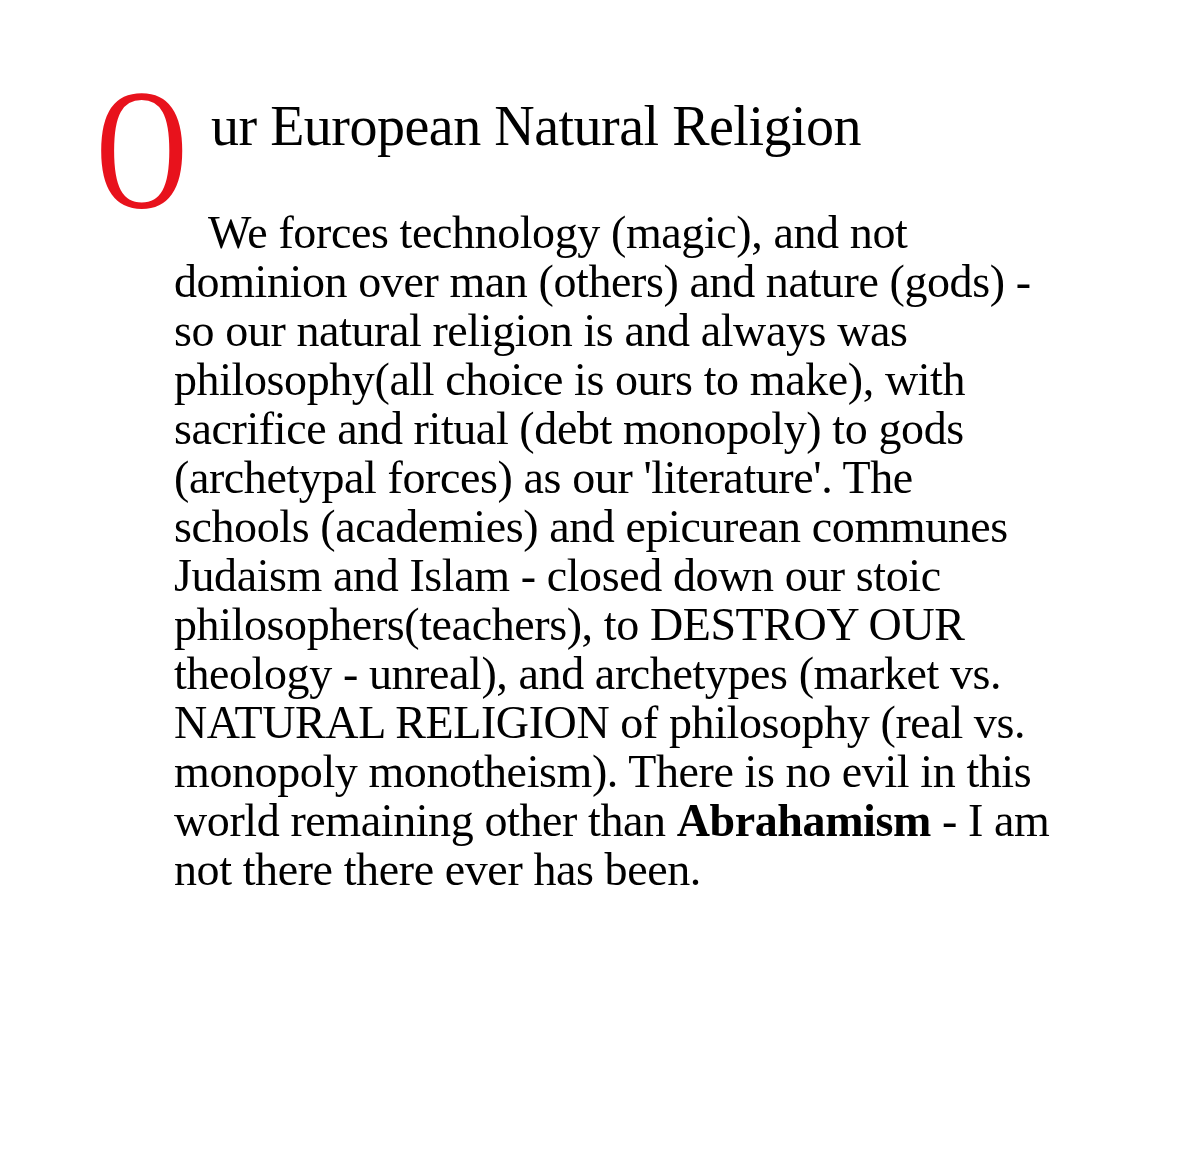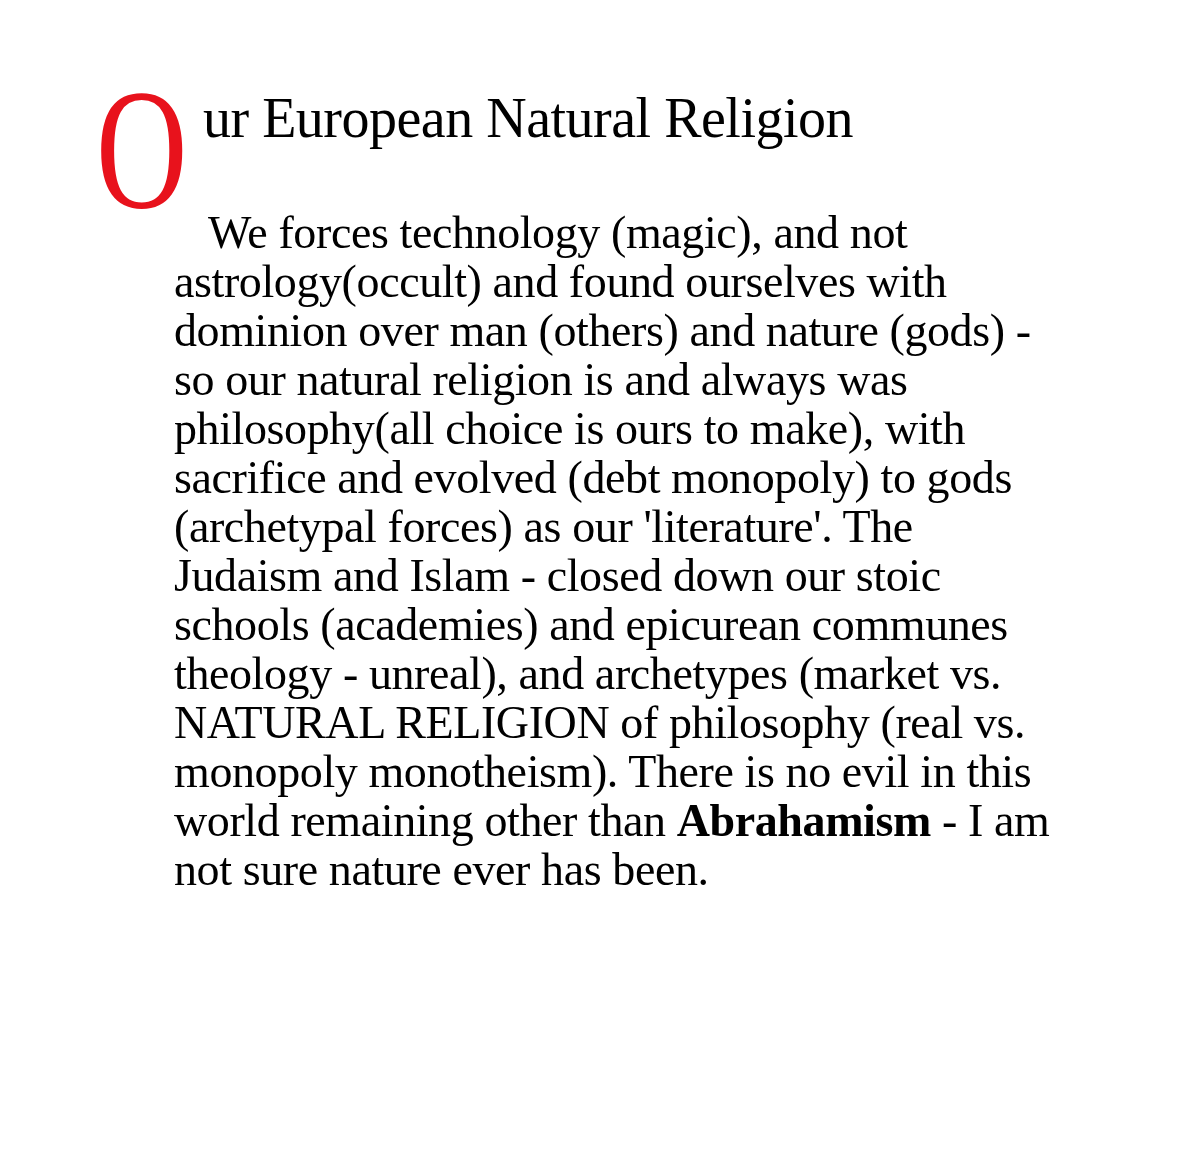--- a/index.html
+++ b/index.html
@@ -29,21 +29,21 @@
     line-height: 171px;
     font-weight: normal;
     transform: scaleX(0.74);
     transform-origin: 0 0;
     letter-spacing: 0;
   }
   .title {
     position: absolute;
     left: 203px;
     top: 90px;
-    margin: 0;
+    margin: 8px;
     font-size: 56px;
     line-height: 56px;
     font-weight: normal;
     letter-spacing: -0.5px;
     white-space: nowrap;
   }
   .body-text {
     position: absolute;
     left: 174px;
     top: 208px;
@@ -64,27 +64,27 @@
   .seg-bold   { font-style: normal;  font-weight: bold;   }
 </style>
 </head>
 <body>
 
 <div class="page" style="background: rgb(255, 255, 255); color: rgb(0, 0, 0);">
   <span class="dropcap" style="color: rgb(232, 18, 28);">O</span>
   <h1 class="title">ur European Natural Religion</h1>
   <div class="body-text">
       <div class="line indent"><span class="seg-roman">We forces technology (</span><span class="seg-italic">magic</span><span class="seg-roman">), and not</span></div>
-      <div class="line"><span class="seg-roman">astrology(</span><span class="seg-italic">occult</span><span class="seg-roman">) and found ourselves with</span></div>
       <div class="line"><span class="seg-roman">dominion over man (</span><span class="seg-italic">others</span><span class="seg-roman">) and nature (</span><span class="seg-italic">gods</span><span class="seg-roman">) -</span></div>
       <div class="line"><span class="seg-roman">so our natural religion is and always was</span></div>
       <div class="line"><span class="seg-roman">philosophy(</span><span class="seg-italic">all choice is ours to make</span><span class="seg-roman">), with</span></div>
-      <div class="line"><span class="seg-roman">sacrifice and evolved (</span><span class="seg-italic">debt monopoly</span><span class="seg-roman">) to gods</span></div>
+      <div class="line"><span class="seg-roman">sacrifice and ritual (</span><span class="seg-italic">debt monopoly</span><span class="seg-roman">) to gods</span></div>
       <div class="line"><span class="seg-roman">(</span><span class="seg-italic">archetypal forces</span><span class="seg-roman">) as our 'literature'. The</span></div>
+      <div class="line"><span class="seg-roman">schools (</span><span class="seg-italic">academies</span><span class="seg-roman">) and epicurean communes</span></div>
       <div class="line"><span class="seg-roman">Judaism and Islam - closed down our stoic</span></div>
-      <div class="line"><span class="seg-roman">schools (</span><span class="seg-italic">academies</span><span class="seg-roman">) and epicurean communes</span></div>
+      <div class="line"><span class="seg-roman">philosophers(</span><span class="seg-italic">teachers</span><span class="seg-roman">), to DESTROY OUR</span></div>
       <div class="line"><span class="seg-italic">theology - unreal</span><span class="seg-roman">), and archetypes (</span><span class="seg-italic">market vs.</span></div>
       <div class="line"><span class="seg-roman">NATURAL RELIGION of philosophy (</span><span class="seg-italic">real vs.</span></div>
       <div class="line"><span class="seg-italic">monopoly monotheism</span><span class="seg-roman">). There is no evil in this</span></div>
       <div class="line"><span class="seg-roman">world remaining other than </span><span class="seg-bold">Abrahamism</span><span class="seg-roman"> - I am</span></div>
-      <div class="line"><span class="seg-roman">not sure nature ever has been.</span></div>
+      <div class="line"><span class="seg-roman">not there there ever has been.</span></div>
     </div>
 </div>
 
 </body></html>

